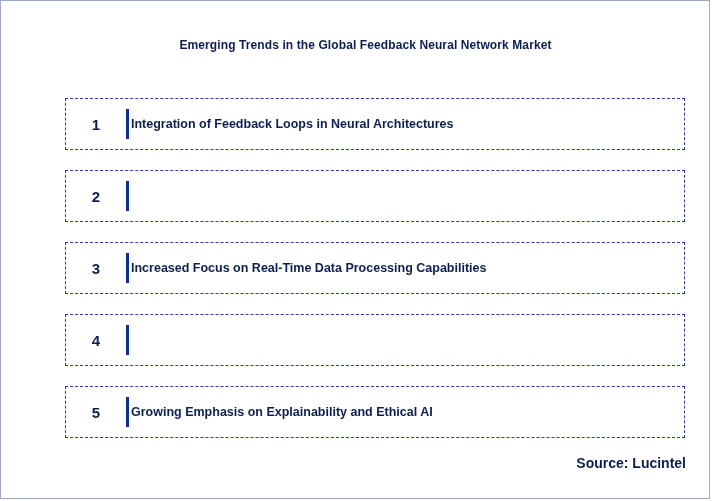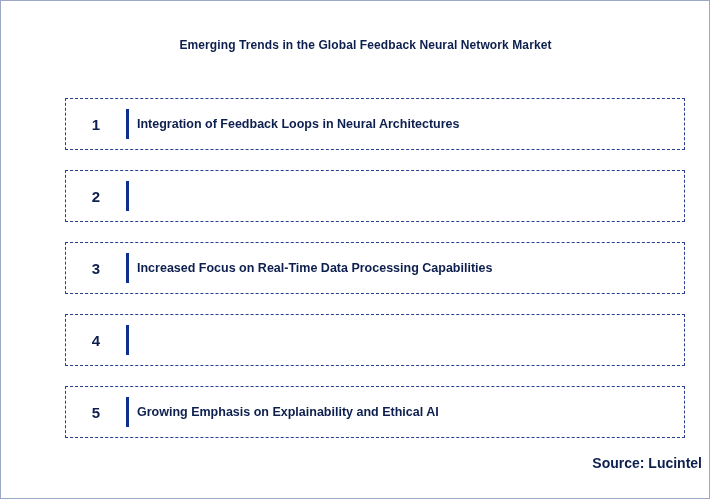--- a/index.html
+++ b/index.html
@@ -63,29 +63,29 @@
     font-weight: bold;
     color: #0d1f4e;
   }
   .bar {
     width: 3px;
     height: 30px;
     background: #0d2f8f;
     flex: 0 0 3px;
   }
   .label {
-    padding-left: 8px;
+    padding-left: 2px;
     font-size: 12.5px;
     font-weight: bold;
     color: #0d1f4e;
     line-height: 1.2;
   }
   .source {
     position: absolute;
-    right: 10px;
+    right: 26px;
     top: 455px;
     font-size: 14px;
     font-weight: bold;
     color: #0d1f4e;
   }
 </style>
 </head>
 <body>
 
 <div class="frame"></div>

